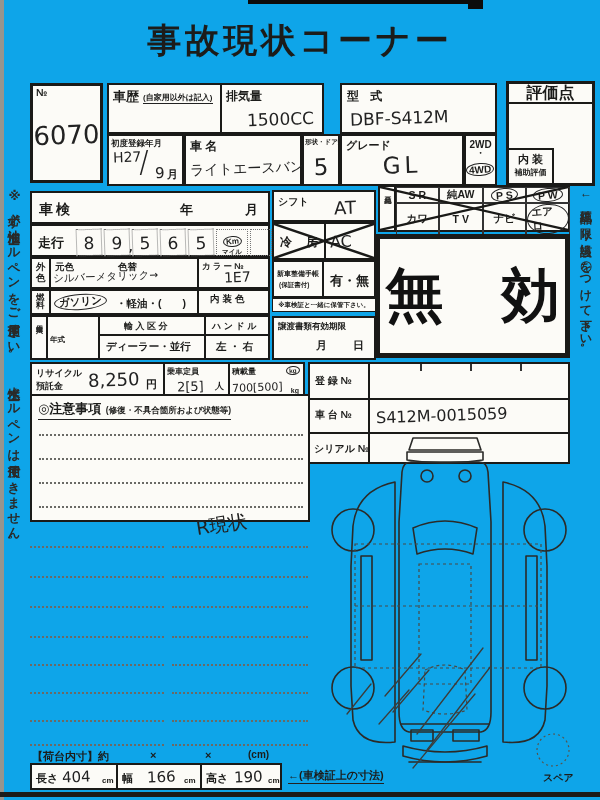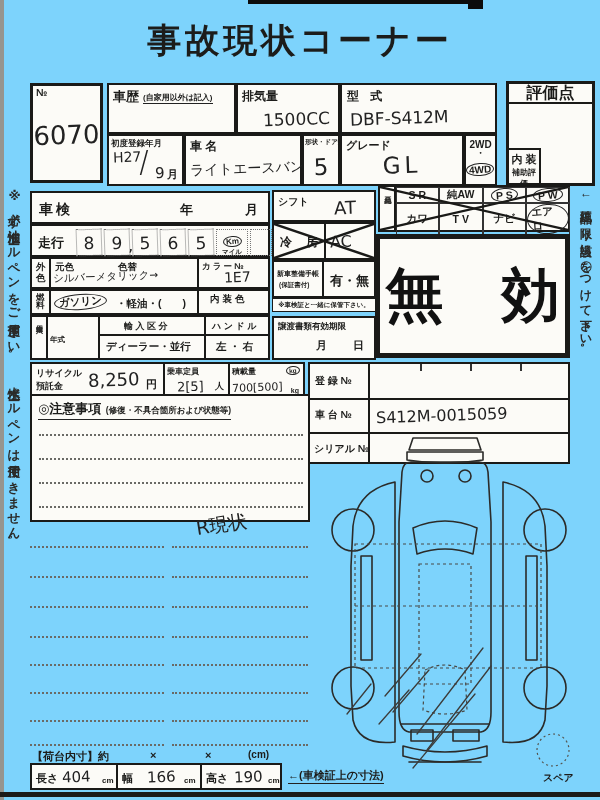--- a/index.html
+++ b/index.html
@@ -1,18 +1,18 @@
 <!DOCTYPE html>
 <html><head>
 <meta charset="utf-8">
 <style>
   html,body{margin:0;padding:0;}
   .page{
     position:relative;width:600px;height:800px;overflow:hidden;
-    background:#7dd3fc;color:#161616;
+    background:#0ea5e9;color:#161616;
     font-family:"Liberation Sans","DejaVu Sans",sans-serif;
   }
   .abs{position:absolute;box-sizing:border-box;}
   .bx{position:absolute;box-sizing:border-box;border:2px solid #1a1a18;background:#fcfbf7;}
   .lb{font-weight:bold;color:#1c1c1a;}
   .hw{font-family:"DejaVu Sans",sans-serif;color:#222;transform:rotate(-2deg);white-space:nowrap;}
   .vtext{writing-mode:vertical-rl;text-orientation:upright;font-weight:bold;color:#2a2a28;}
   .dot{position:absolute;border-top:2px dotted #6a6a66;height:0;}
   .oval{display:inline-block;border:1.5px solid #222;border-radius:50%;padding:0 4px;transform:rotate(-4deg);}
   .xov{position:absolute;left:0;top:0;width:100%;height:100%;pointer-events:none;}
@@ -38,33 +38,33 @@
   <div class="bx" style="left:30px;top:83px;width:73px;height:100px;border-width:3px;">
     <span class="abs lb" style="left:3px;top:1px;font-size:10px;">№</span>
     <div class="abs hw" style="left:0;top:34px;width:100%;text-align:center;font-size:26px;">6070</div>
   </div>
 
   <div class="bx" style="left:107px;top:83px;width:129px;height:51px;">
     <span class="abs lb" style="left:4px;top:3px;font-size:13px;">車歴</span>
     <span class="abs lb" style="left:34px;top:7px;font-size:8px;border-bottom:1px solid #222;">(自家用以外は記入)</span>
   </div>
 
-  <div class="bx" style="left:236px;top:83px;width:104px;height:51px;">
+  <div class="bx" style="left:220px;top:83px;width:104px;height:51px;">
     <span class="abs lb" style="left:4px;top:3px;font-size:12px;">排気量</span>
     <span class="abs hw" style="right:8px;bottom:3px;font-size:17px;">1500CC</span>
   </div>
 
   <div class="bx" style="left:340px;top:83px;width:157px;height:51px;">
     <span class="abs lb" style="left:5px;top:3px;font-size:12px;letter-spacing:4px;">型 式</span>
     <span class="abs hw" style="left:8px;bottom:4px;font-size:17px;">DBF-S412M</span>
   </div>
 
   <div class="bx" style="left:506px;top:81px;width:89px;height:105px;border-width:3px;">
     <div class="lb" style="height:18px;border-bottom:2px solid #1a1a18;text-align:center;font-size:16px;line-height:18px;">評価点</div>
-    <div class="abs" style="left:0;bottom:0;width:32px;height:35px;border-top:2px solid #1a1a18;border-right:2px solid #1a1a18;text-align:center;">
+    <div class="abs" style="left:0;bottom:0;width:45px;height:35px;border-top:2px solid #1a1a18;border-right:2px solid #1a1a18;text-align:center;">
       <div class="lb" style="font-size:11px;margin-top:2px;">内 装</div>
       <div class="lb" style="font-size:8px;">補助評価</div>
     </div>
   </div>
 
   <div class="bx" style="left:107px;top:134px;width:77px;height:52px;">
     <span class="abs lb" style="left:2px;top:2px;font-size:8.5px;text-align:right;">初度登録年月</span>
     <span class="abs hw" style="left:4px;top:13px;font-size:14px;">H27</span>
     <span class="abs hw" style="left:30px;top:8px;font-size:30px;font-weight:300;">/</span>
     <span class="abs hw" style="left:46px;top:28px;font-size:15px;">9</span>

